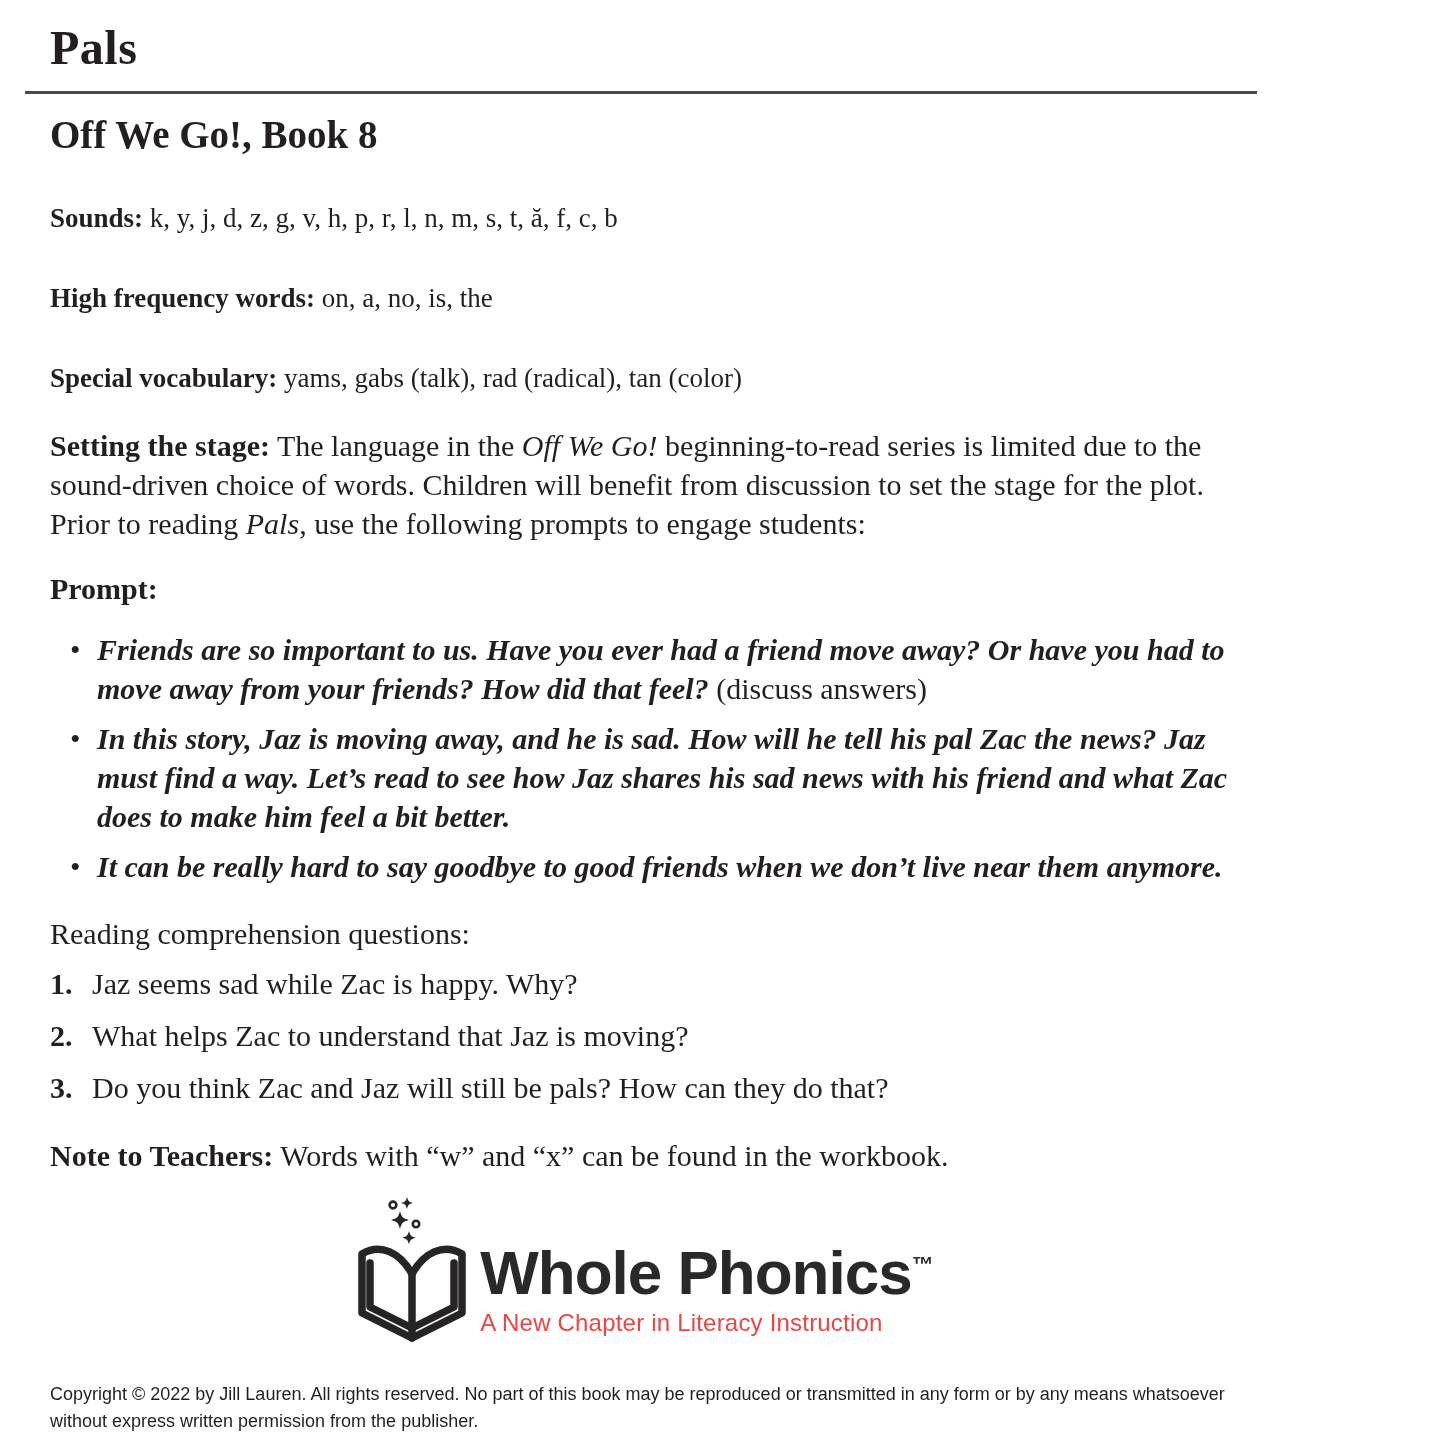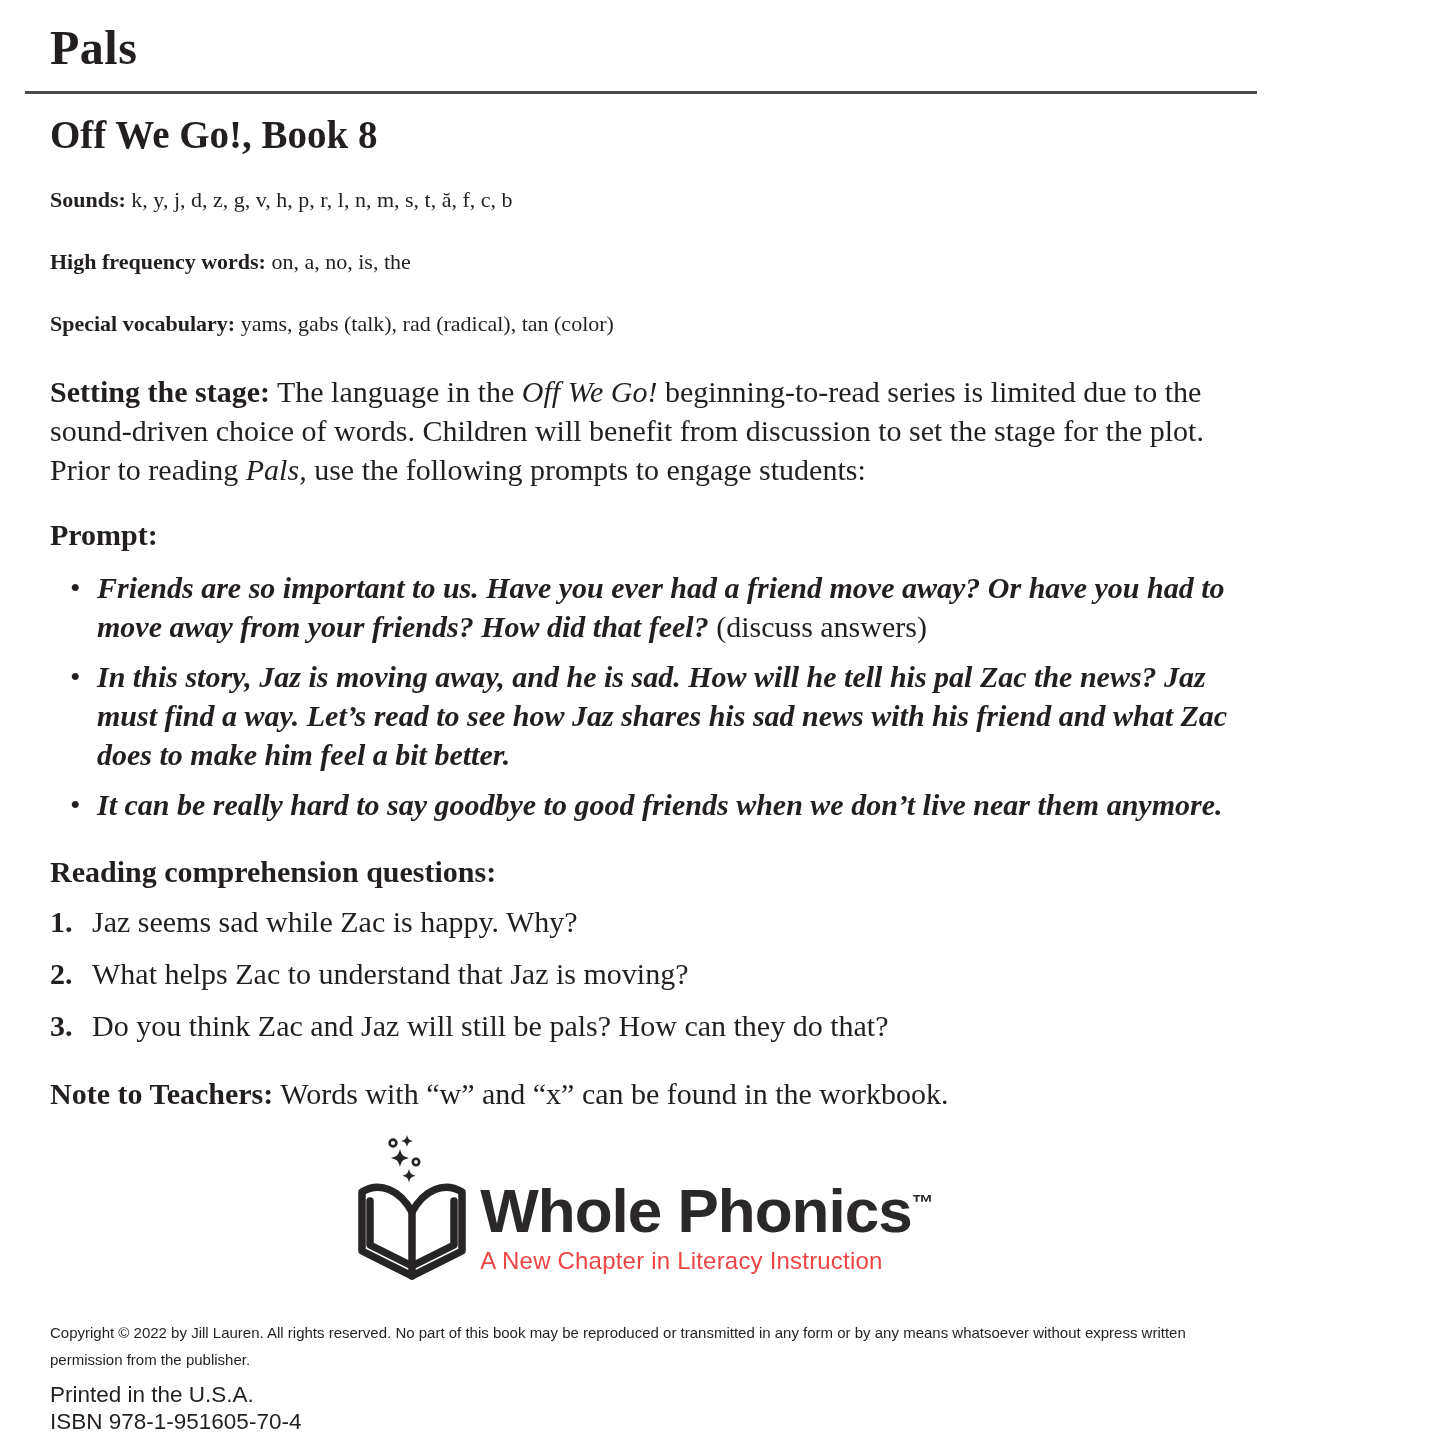--- a/index.html
+++ b/index.html
@@ -15,45 +15,45 @@
   .page-title {
     font-size:48px; font-weight:bold; letter-spacing:0.5px;
     margin-top:6px;
   }
   .title-rule {
     border:none; border-top:3px solid #4a4a4a;
     margin:16px -25px 0 -25px;
   }
   .book-heading { font-size:39px; font-weight:bold; margin-top:18px; }
 
-  .line { font-size:22px; line-height:38px; margin-top:24px; }
+  .line { font-size:27px; line-height:38px; margin-top:42px; }
   .lbl { font-weight:bold; }
 
   .setting { font-size:30px; line-height:39px; margin-top:29px; max-width:1310px; }
   .setting em { font-style:italic; }
 
   .prompt-label { font-size:30px; font-weight:bold; margin-top:29px; }
-  ul.prompt-list { list-style:none; margin-top:16px; }
+  ul.prompt-list { list-style:none; margin-top:24px; }
   ul.prompt-list li {
     position:relative;
     margin-top:11px;
     padding-left:27px;
     margin-left:20px;
     max-width:1265px;
     font-size:30px; line-height:39px;
   }
   ul.prompt-list li::before {
     content:"\2022";
     position:absolute; left:0; top:0;
     font-size:30px;
   }
   .bi { font-weight:bold; font-style:italic; }
   .reg { font-weight:normal; font-style:normal; }
 
-  .rcq-label { font-size:30px; font-weight:bold; margin-top:31px; }
+  .rcq-label { font-size:30px; font-weight:normal; margin-top:31px; }
   .q-item { font-size:30px; line-height:38px; margin-top:14px; display:flex; }
   .q-num { font-weight:bold; width:42px; flex:0 0 42px; }
   .q-text { flex:1; }
 
   .note { font-size:30px; line-height:38px; margin-top:30px; }
 
   .logo-row {
     margin-top:22px;
     display:flex; align-items:flex-start; justify-content:center;
     gap:4px;
@@ -65,21 +65,21 @@
     font-weight:bold; font-size:62px; line-height:60px; color:#2b2829;
     letter-spacing:-1px;
   }
   .logo-name sup { font-size:22px; vertical-align:super; letter-spacing:0; }
   .logo-tagline {
     font-family:"Liberation Sans","DejaVu Sans",sans-serif;
     font-size:24px; color:#ef4444; margin-top:6px; letter-spacing:0.2px;
   }
 
   .footer { margin-top:34px; font-family:"Liberation Sans","DejaVu Sans",sans-serif; }
-  .copyright { font-size:15px; line-height:27px; max-width:1335px; color:#231f20; }
+  .copyright { font-size:18px; line-height:27px; max-width:1335px; color:#231f20; }
   .printed { font-size:22.5px; line-height:26px; margin-top:9px; }
   .isbn { font-size:22.5px; line-height:26px; margin-top:1px; }
 </style>
 </head>
 <body>
 
 <div class="page">
 
   <h1 class="page-title">Pals</h1>
   <hr class="title-rule">

